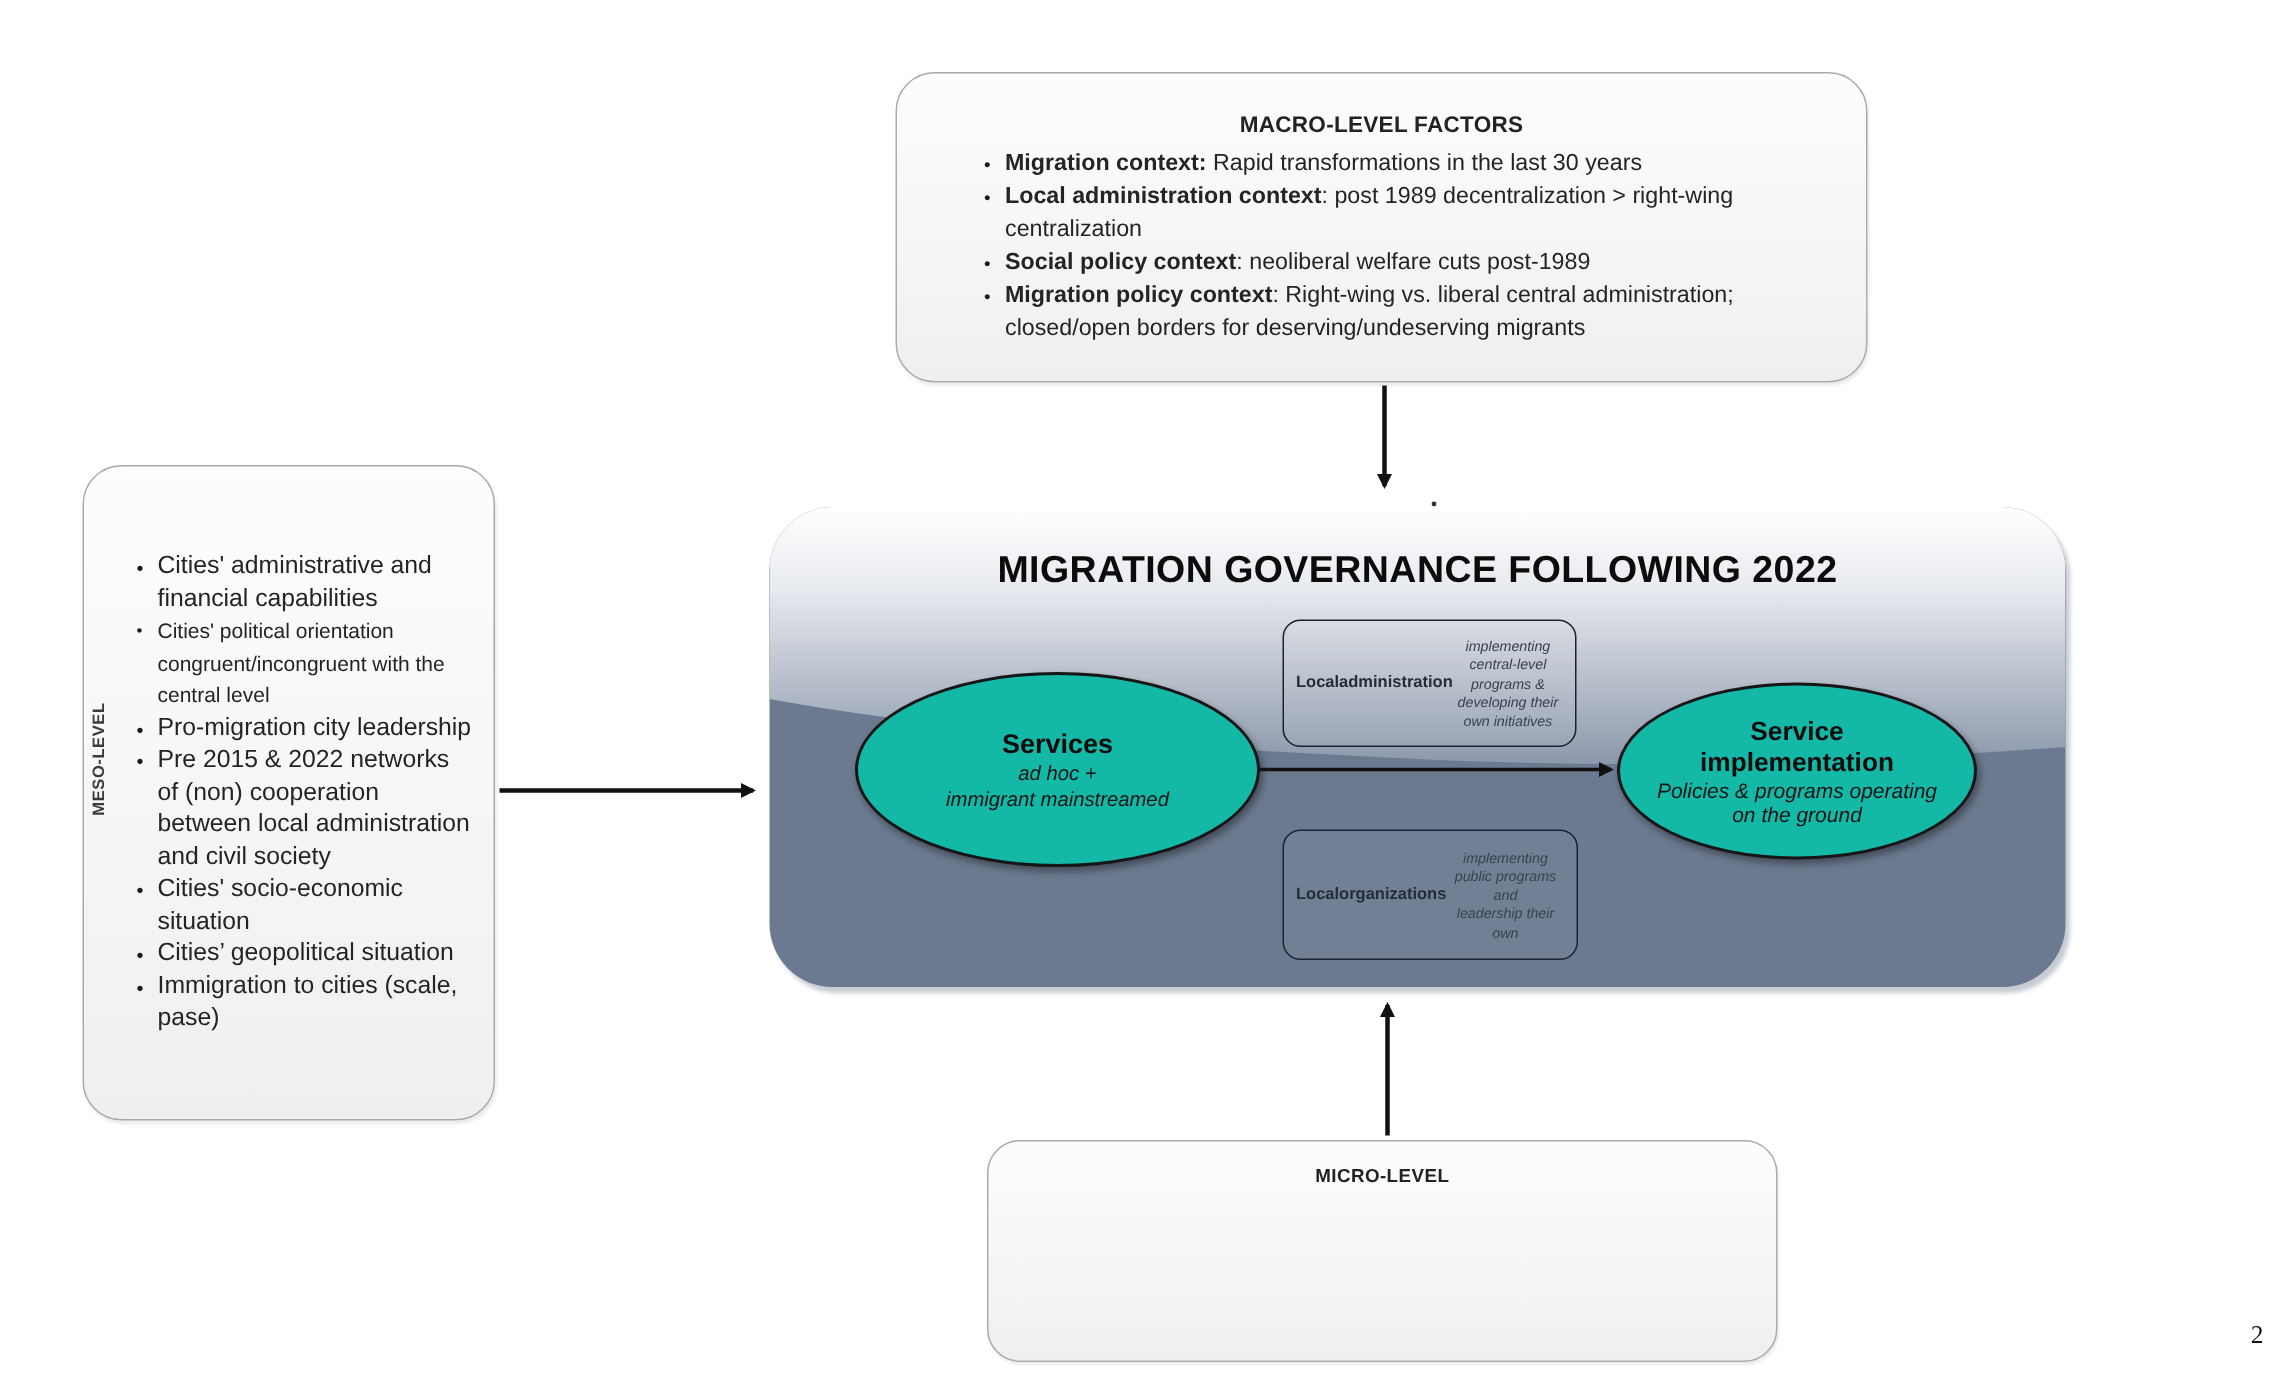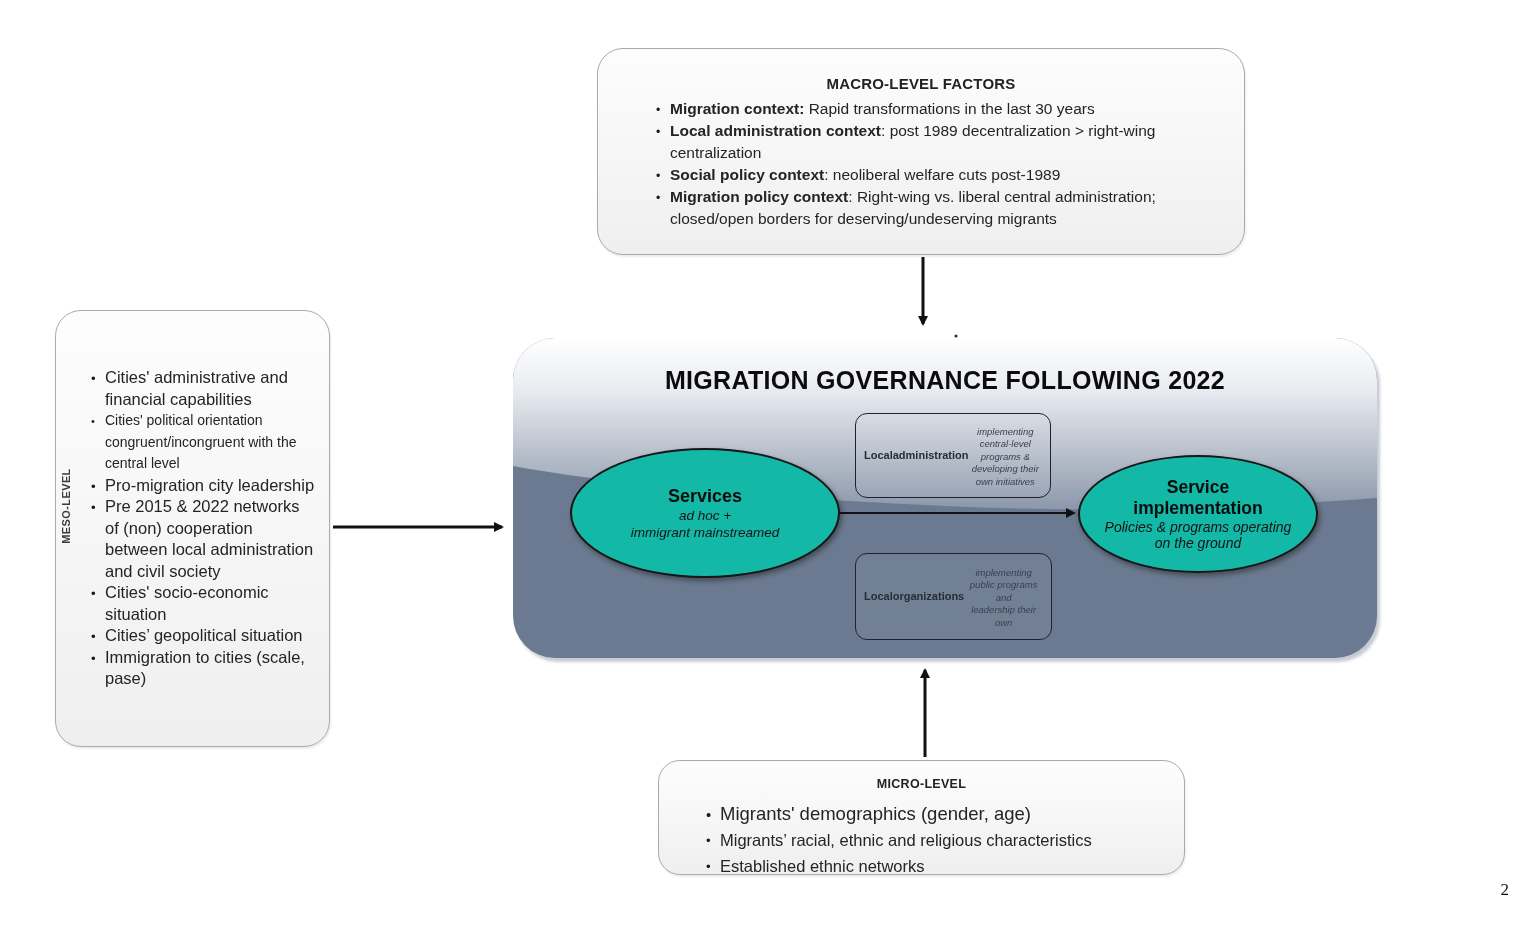--- a/index.html
+++ b/index.html
@@ -41,21 +41,21 @@
   #meso ul{margin:56px 14px 0 35px;line-height:21.5px;}
   #meso li.large{font-size:16.5px;}
   #meso li.small{font-size:14px;}
   .side-label{
     position:absolute;left:-46px;top:185px;width:120px;height:20px;
     transform:rotate(-90deg);
     font-size:11px;font-weight:bold;letter-spacing:0.4px;color:#3b3b3b;
     text-align:center;
   }
   
-  #micro{left:658px;top:760px;width:527px;height:115px;border-radius:22px;}
+  #micro{left:658px;top:760px;width:527px;height:148px;border-radius:22px;}
   #micro .panel-title{margin-top:16px;font-size:12.5px;letter-spacing:0.3px;}
   #micro ul{margin:10px 16px 0 47px;line-height:26px;}
   #micro li.xlarge{font-size:18.5px;}
   #micro li.large{font-size:16.5px;}
   
   #central{
     position:absolute;left:513px;top:338px;width:864px;height:320px;
     border-radius:42px;background:var(--central-fill);
     box-shadow:3px 4px 3px #c7ccd3;
     overflow:hidden;
@@ -130,28 +130,20 @@
       <li class="large"><span>Cities' socio-economic situation</span></li>
 
       <li class="large"><span>Cities’ geopolitical situation</span></li>
 
       <li class="large"><span>Immigration to cities (scale, pase)</span></li>
     </ul>
 </div>
 
 <div class="panel" id="micro">
   <div class="panel-title">MICRO-LEVEL</div>
-  <ul class="bullets">
-
-      <li class="xlarge"><span>Migrants' demographics (gender, age)</span></li>
-
-      <li class="large"><span>Migrants’ racial, ethnic and religious characteristics</span></li>
-
-      <li class="large"><span>Established ethnic networks</span></li>
-    </ul>
 </div>
 
 <div id="central">
   <svg class="gloss" viewBox="0 0 864 320" preserveAspectRatio="none">
     <defs>
       <linearGradient id="glossGrad" x1="0" y1="0" x2="0" y2="1">
         <stop offset="0" stop-color="#ffffff"></stop>
         <stop offset="0.32" stop-color="#e7eaef"></stop>
         <stop offset="1" stop-color="#8c98ab"></stop>
       </linearGradient>

